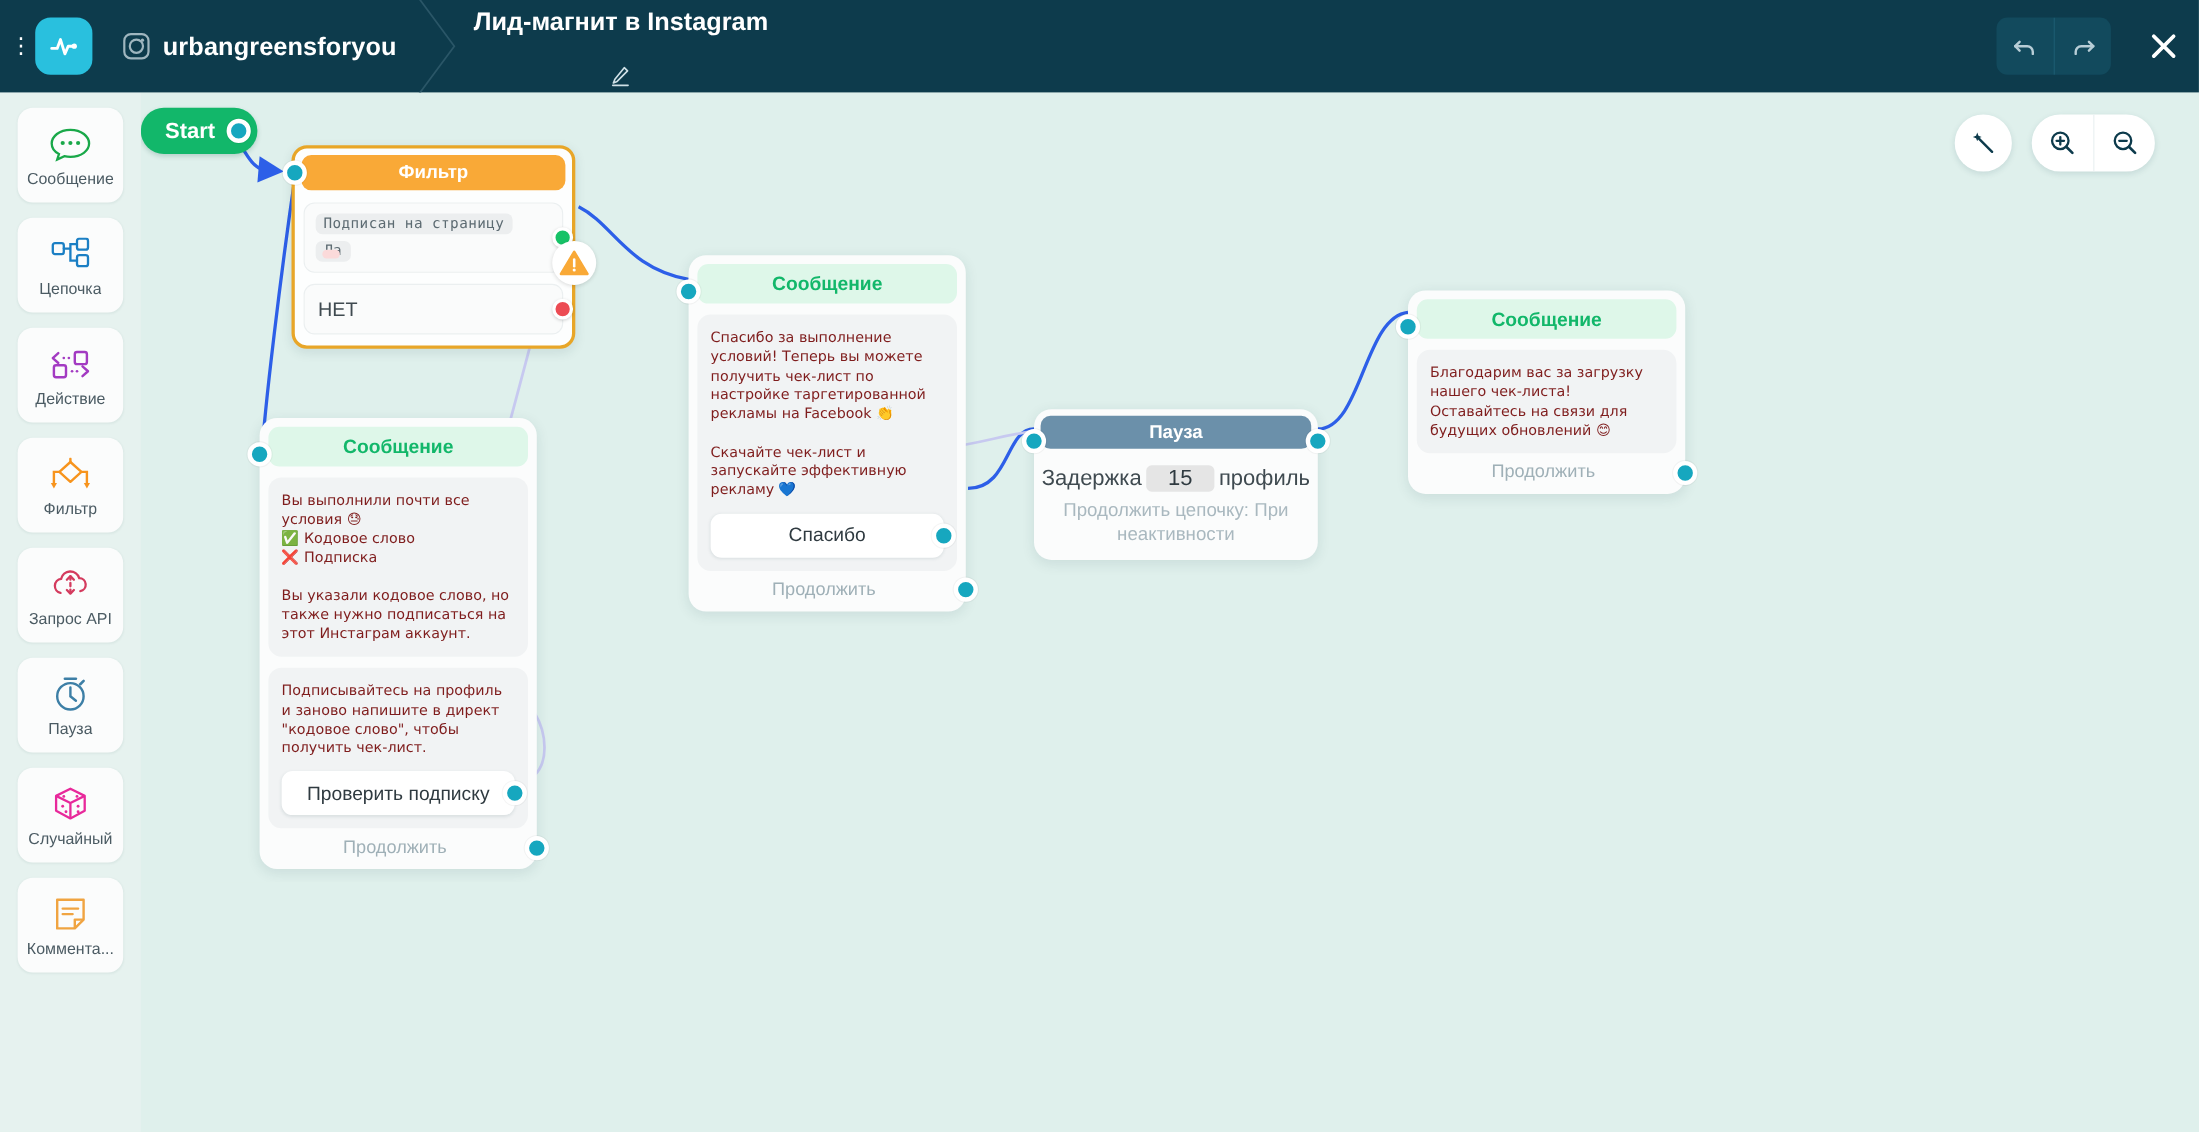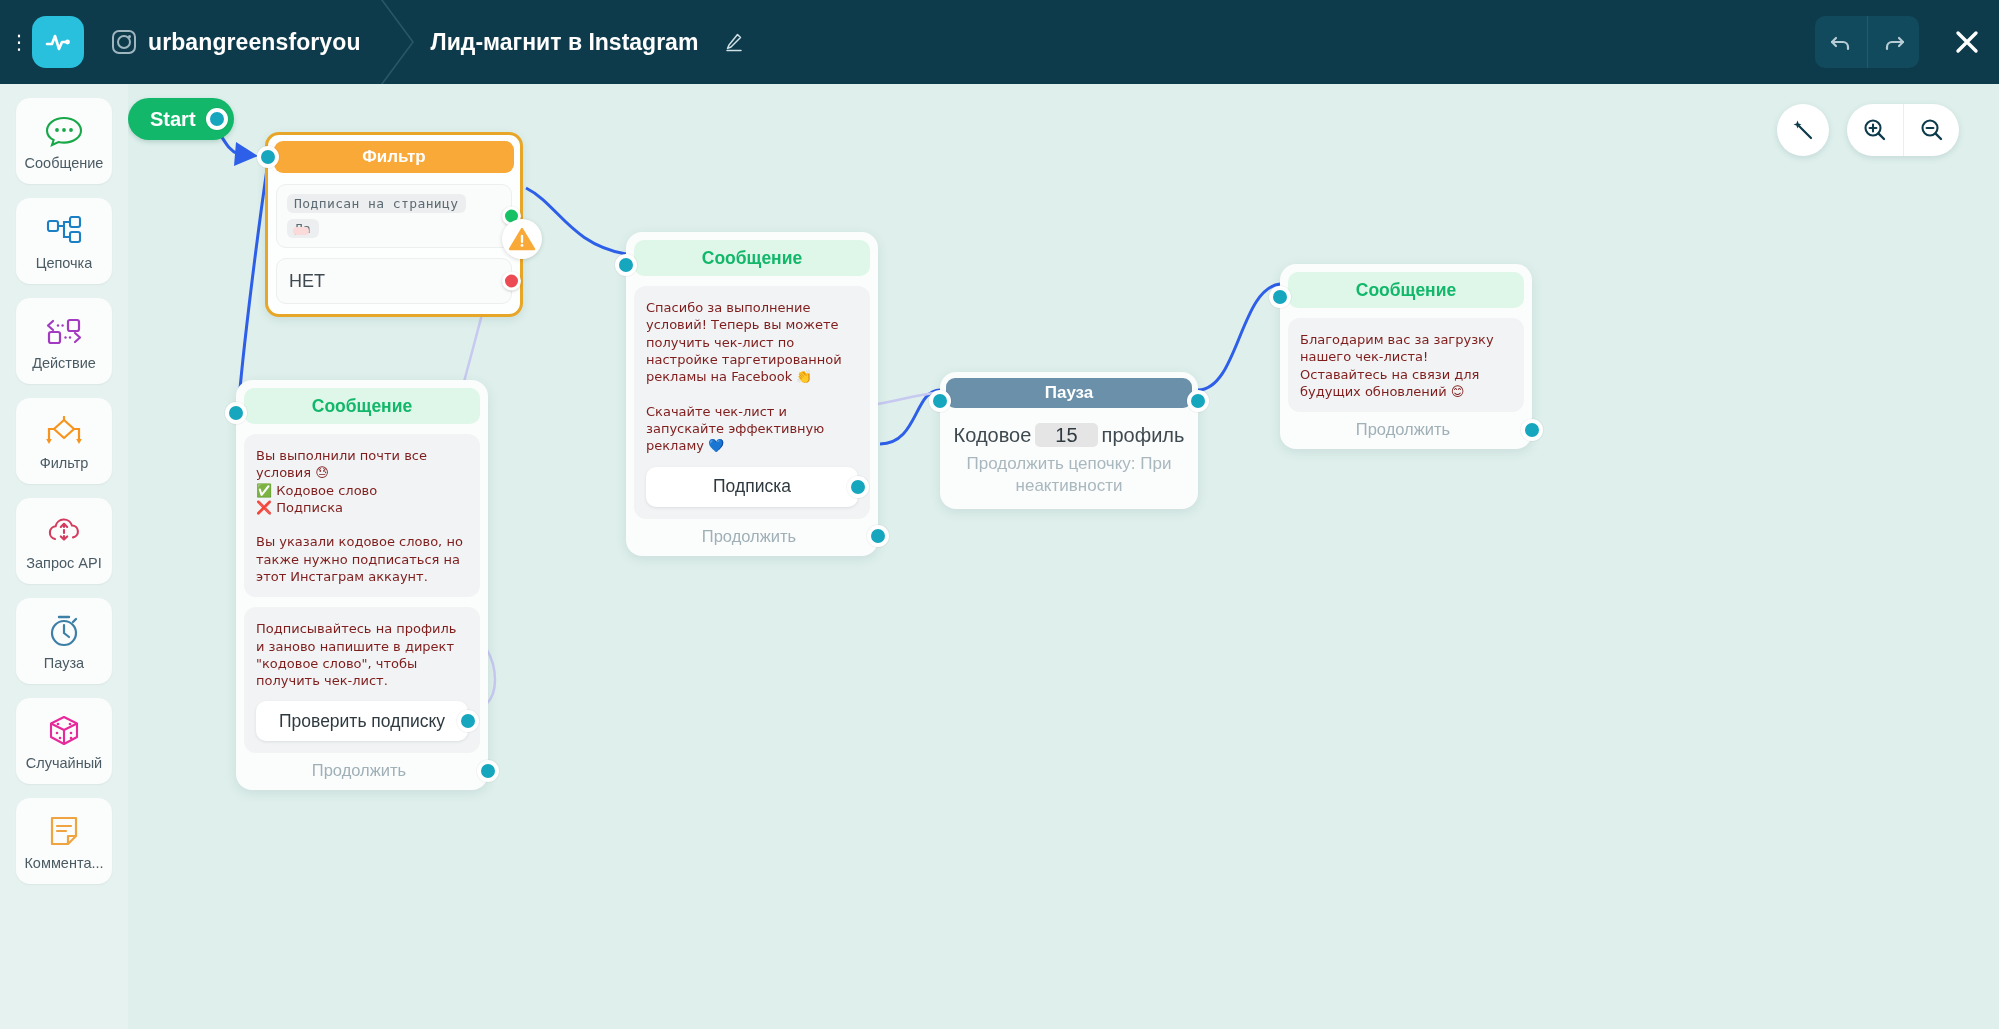--- a/index.html
+++ b/index.html
@@ -50,21 +50,21 @@
   }
   .account-name {
     color: #ffffff; font-size: 23px; font-weight: bold;
     letter-spacing: 0.1px;
   }
   .crumb-sep {
     width: 70px; height: 84px; position: relative; flex: none;
   }
   .crumb-sep svg { position: absolute; left: 0; top: 0; }
   .flow-title-wrap {
-    display: flex; align-items: center; gap: 26px;
+    display: flex; align-items: center; gap: 26px; flex-direction: column;
   }
   .flow-title {
     color: #ffffff; font-size: 23px; font-weight: bold;
   }
   .pencil-icon { width: 20px; height: 20px; color: #cfe0e6; cursor: pointer; }
   .header-spacer { flex: 1 1 auto; }
   .undo-redo {
     display: flex; align-items: center;
     background: #124a5d; border-radius: 10px; overflow: hidden;
     height: 52px; margin-right: 16px;
@@ -536,21 +536,21 @@
   </div>
 
   <div class="node msg-node" style="left:498px; top:148px; width:252px;">
     <span class="port port-abs" style="left:-11px; top:22px;"></span>
     <div class="msg-head">Сообщение</div>
     <div class="msg-body">
       <div class="msg-text emoji">Спасибо за выполнение условий! Теперь вы можете получить чек-лист по настройке таргетированной рекламы на Facebook 👏
 
 Скачайте чек-лист и запускайте эффективную рекламу 💙</div>
       <div class="msg-btn">
-        <span>Подписка</span>
+        <span>Спасибо</span>
         <span class="port"></span>
       </div>
     </div>
     <div class="msg-foot">
       <span>Продолжить</span>
       <span class="port"></span>
     </div>
   </div>
 
   <div class="node msg-node" style="left:108px; top:296px; width:252px;">
@@ -574,21 +574,21 @@
       <span>Продолжить</span>
       <span class="port"></span>
     </div>
   </div>
 
   <div class="node pause-node" style="left:812px; top:288px; width:258px;">
     <span class="port port-abs" style="left:-11px; top:18px;"></span>
     <span class="port port-abs" style="right:-11px; top:18px;"></span>
     <div class="pause-head">Пауза</div>
     <div class="pause-delay">
-      <span>Кодовое</span><span class="val">15</span><span>профиль</span>
+      <span>Задержка</span><span class="val">15</span><span>профиль</span>
     </div>
     <div class="pause-sub">Продолжить цепочку: При неактивности</div>
   </div>
 
   <div class="node msg-node" style="left:1152px; top:180px; width:252px;">
     <span class="port port-abs" style="left:-11px; top:22px;"></span>
     <div class="msg-head">Сообщение</div>
     <div class="msg-body">
       <div class="msg-text emoji">Благодарим вас за загрузку нашего чек-листа! Оставайтесь на связи для будущих обновлений 😊</div>
     </div>

